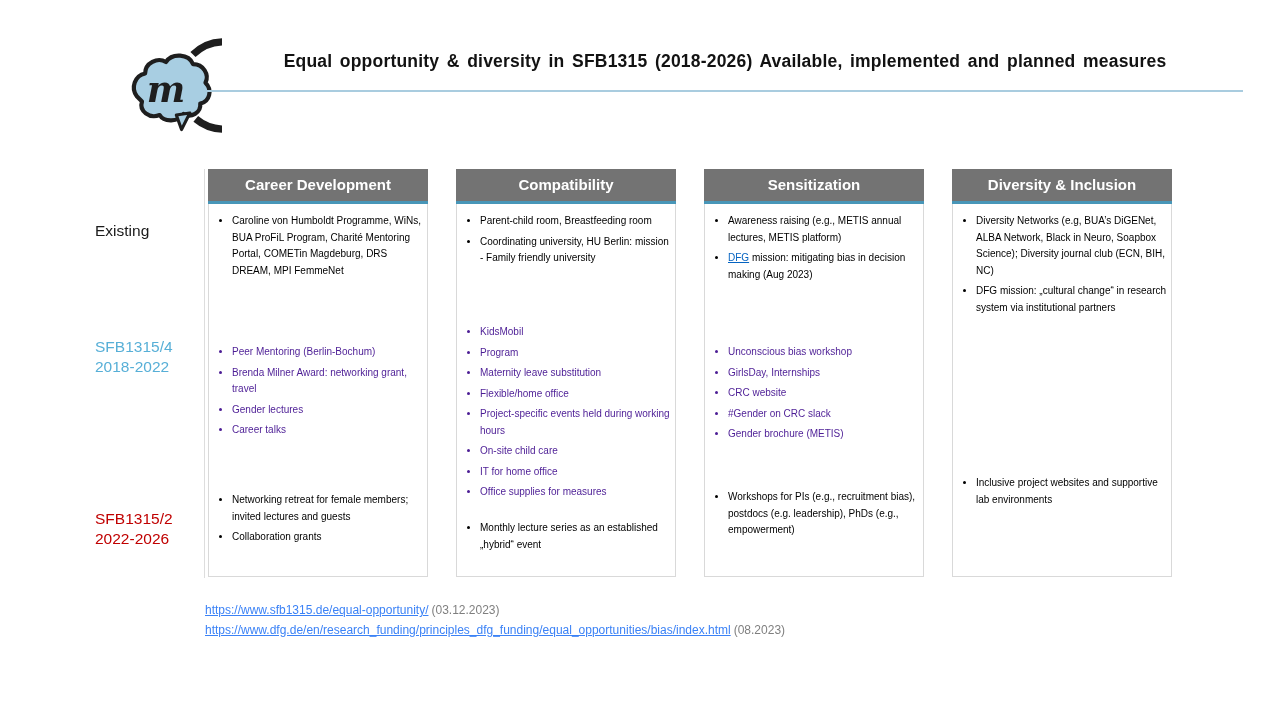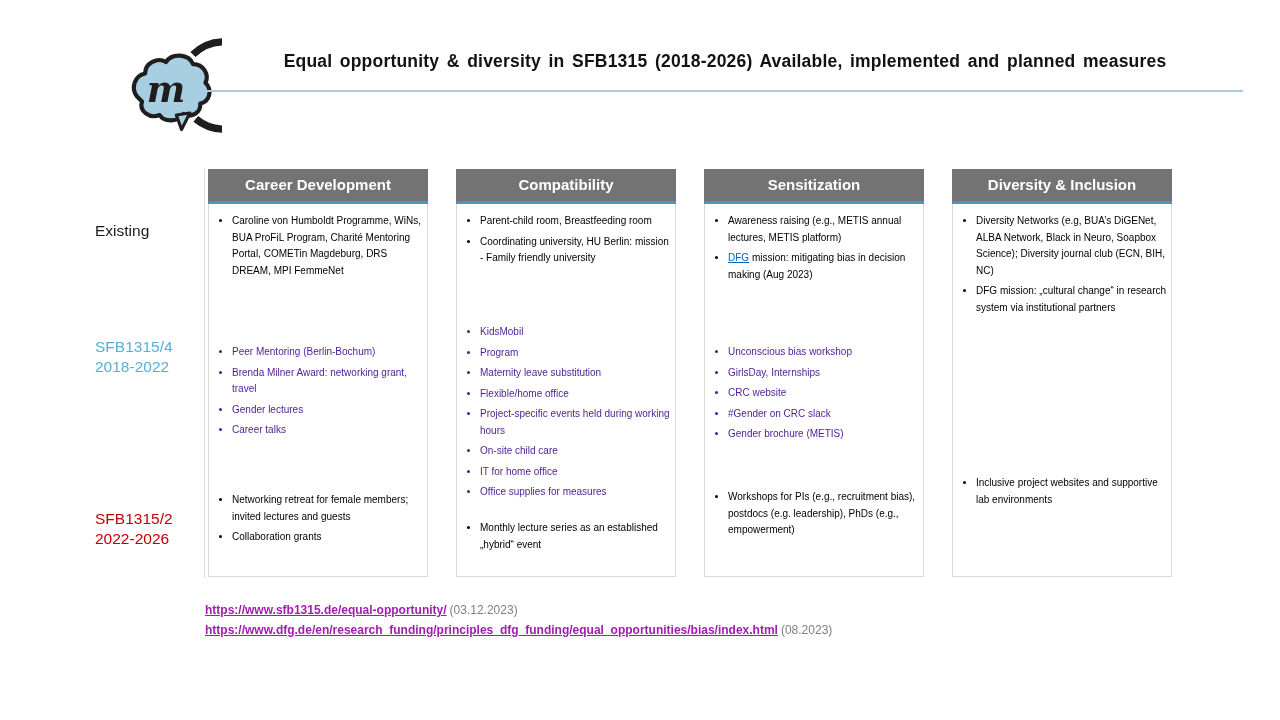--- a/index.html
+++ b/index.html
@@ -35,21 +35,21 @@
   .phase2{color:#000000;}
   .colpos0 .phase1{top:140px}.colpos0 .phase2{top:288px}
   .colpos1 .phase1{top:120px}.colpos1 .phase2{top:316px}
   .colpos2 .phase1{top:140px}.colpos2 .phase2{top:285px}
   .colpos3 .phase1{top:176px}.colpos3 .phase2{top:271px}
 
   a.inline-link{color:#0563C1;text-decoration:underline;cursor:pointer;}
 
   
   .footer{position:absolute;left:205px;top:601px;font-size:12px;line-height:19.5px;color:#7F7F7F;}
-  .footer a{color:#a21caf;text-decoration:underline;cursor:pointer;font-weight:bold;}
+  .footer a{color:#3b82f6;text-decoration:underline;cursor:pointer;}
   .footer .date{color:#7F7F7F;text-decoration:none;margin-left:3px;}
 </style>
 </head>
 <body>
 
 <div class="slide">
 
   <svg class="logo" viewBox="0 0 100 100">
     <path d="M 76.7 79.7 A 42 42 0 1 0 74 17.8" fill="none" stroke="#1e1e1e" stroke-width="7"></path>
     <path d="M 20 58 C 14 50, 18 38, 28 36 C 28 26, 40 20, 48 25 C 54 16, 70 17, 74 27

